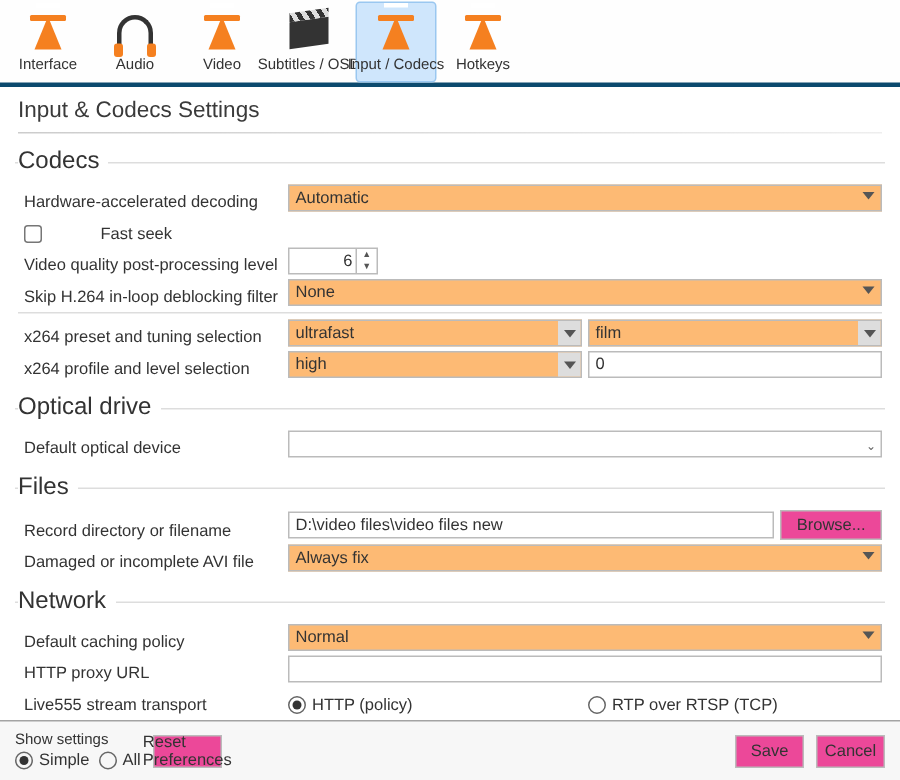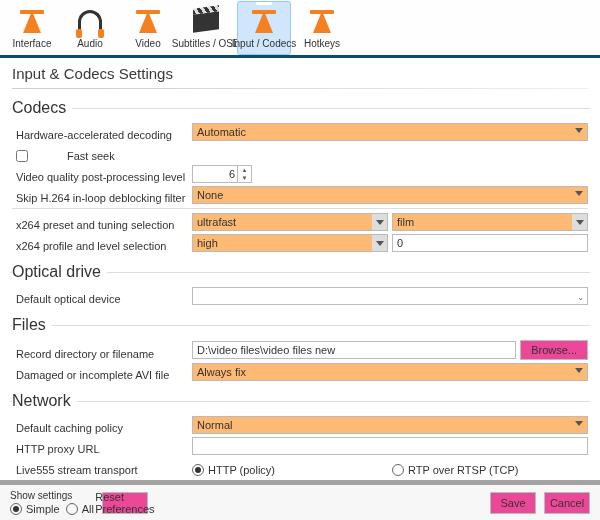--- a/index.html
+++ b/index.html
@@ -41,21 +41,21 @@
 .checkwrap { display:flex; align-items:center; padding-left:4px;gap:35px;}
 
 .btn { height:20px; padding:0 10px; background:#ec4899; border:1px solid #bbb; display:inline-flex; align-items:center; cursor:pointer; }
 
 .splitpair { display:flex; gap:4px; flex:1;}
 .splitpair > * { flex:1; }
 
 .radio { width:12px;height:12px;border:1px solid #666;border-radius:50%;display:inline-flex;align-items:center;justify-content:center;margin-right:4px;}
 .radio.checked::after{content:"";width:6px;height:6px;background:#333;border-radius:50%;}
 
-.footer { position:absolute; bottom:0; left:0; right:0; height:40px; background:#f7f7f7; border-top:5px solid #a3a3a3; display:flex; align-items:center; padding: 0 10px; gap:8px;}
+.footer { position:absolute; bottom:0; left:0; right:0; height:40px; background:#f7f7f7; border-top:1px solid #a3a3a3; display:flex; align-items:center; padding: 0 10px; gap:8px;}
 .footer .left { display:flex; flex-direction:column; gap:2px;}
 .footer .left .radios { display:flex; gap:6px; align-items:center;}
 .footer .spacer { flex:1;}
 .footer .btn { width:46px; justify-content:center; height:22px;}
 
 .headphones { width:24px;height:24px; border:3px solid #333; border-bottom:none; border-radius:12px 12px 0 0; position:relative;}
 .headphones::before,.headphones::after{content:"";position:absolute;bottom:-4px;width:6px;height:9px;background:#f58020;border-radius:2px;}
 .headphones::before{left:-5px;} .headphones::after{right:-5px;}
 </style>
 </head>

